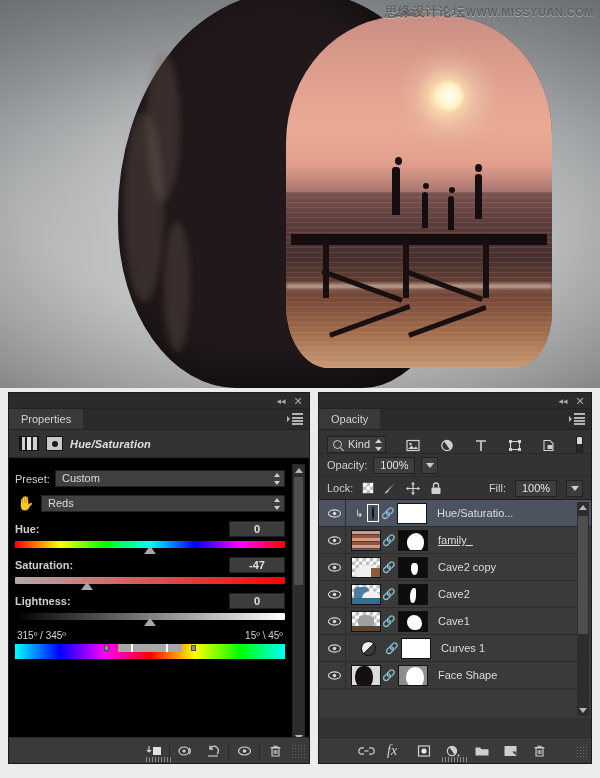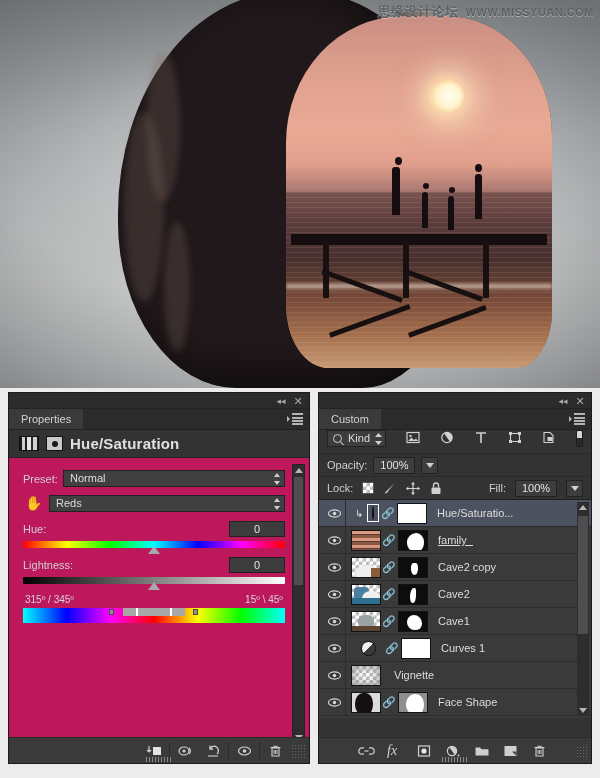--- a/index.html
+++ b/index.html
@@ -120,43 +120,43 @@
   .props-head .ico-adj {
     width:20px; height:15px; background:#d8d8d8; position:relative; border:1px solid #111;
     background-image: linear-gradient(90deg,#1b1b1b 0 2px, #cfcfcf 2px 5px, #1b1b1b 5px 7px,
       #e6e6e6 7px 11px, #2a2a2a 11px 13px, #d0d0d0 13px 17px, #1b1b1b 17px 19px);
   }
   .props-head .ico-mask {
     width:17px; height:15px; background:#c9c9c9; border:1px solid #0f0f0f; position:relative;
   }
   .props-head .ico-mask::after{ content:""; position:absolute; left:50%; top:50%;
     width:6px;height:6px;margin:-3px 0 0 -3px; border-radius:50%; background:#1a1a1a; }
-  .props-title { font-size:15px; font-weight:bold; color:#e0e0e0; letter-spacing:.2px; }
-
-  .props-body { position:relative; height:292px; background:#be185d; padding:12px 24px 0 14px; }
+  .props-title { font-size:11px; font-weight:bold; color:#e0e0e0; letter-spacing:.2px;font-style:italic; }
+
+  .props-body { position:relative; height:292px; background:#000000; padding:12px 24px 0 6px; }
 
   .row { display:flex; align-items:center; margin-bottom:7px; }
   .row .lbl { width:40px; font-size:11px; color:#cfcfcf; }
   .combo {
     flex:1; height:17px; background:#404040; border:1px solid #222;
     color:#dcdcdc; font-size:11px; line-height:15px; padding:0 16px 0 6px;
     position:relative; cursor:pointer;
   }
   .combo .spin { position:absolute; right:3px; top:2px; width:7px; height:12px; }
   .combo .spin::before, .combo .spin::after {
     content:""; position:absolute; left:0; width:0;height:0;
     border-left:3.5px solid transparent; border-right:3.5px solid transparent;
   }
   .combo .spin::before { top:0; border-bottom:4px solid #cfcfcf; }
   .combo .spin::after { bottom:0; border-top:4px solid #cfcfcf; }
 
   .hand-ico { width:22px; height:18px; margin-right:4px; position:relative; color:#cfcfcf;
               font-size:14px; line-height:18px; text-align:center; }
 
-  .slider-group { margin-top:9px; }
+  .slider-group { margin-top:9px;font-weight:bold; }
   .slider-head { display:flex; align-items:center; justify-content:space-between; margin-bottom:4px; }
   .slider-head .name { font-size:11px; color:#cfcfcf; }
   .valbox {
     width:56px; height:16px; background:#3c3c3c; border:1px solid #222; color:#e2e2e2;
     font-size:11px; line-height:14px; text-align:center;
   }
   .track { position:relative; height:7px; border-radius:1px; margin-bottom:2px; }
   .track.hue  { background: linear-gradient(90deg,#ff0000,#ffff00,#00ff00,#00ffff,#0000ff,#ff00ff,#ff0000); }
   .track.sat  { background: linear-gradient(90deg,#b4aaaa,#ff0000); }
   .track.light{ background: linear-gradient(90deg,#000000,#ffffff); }
@@ -193,21 +193,21 @@
     padding-right:2px;
   }
   .ftr-btn { width:28px; height:24px; display:flex; align-items:center; justify-content:center;
              cursor:pointer; color:#cfcfcf; }
   .ftr-sep { width:1px; height:18px; background:#2b2b2b; margin:0 1px; }
   .grip { width:14px; height:14px; margin-left:2px; margin-right:2px;
           background-image: radial-gradient(#6e6e6e 40%, transparent 41%);
           background-size:3px 3px; opacity:.8; }
 
   
-  .lay-filter { height:24px; display:flex; align-items:flex-start; gap:20px; padding:0 8px; background:#333;
+  .lay-filter { height:24px; display:flex; align-items:flex-end; gap:20px; padding:0 8px; background:#333;
                 border-bottom:1px solid #2a2a2a; }
   .kind-combo { width:90px; height:17px; background:#3d3d3d; border:1px solid #222; position:relative;
                 color:#dcdcdc; font-size:11px; line-height:15px; padding-left:20px; cursor:pointer; }
   .kind-combo .mag { position:absolute; left:5px; top:3px; width:9px; height:9px; border:1.4px solid #cfcfcf;
                      border-radius:50%; }
   .kind-combo .mag::after { content:""; position:absolute; right:-3px; bottom:-2px; width:4px; height:1.4px;
                             background:#cfcfcf; transform:rotate(45deg); }
   .fico { width:15px; height:15px; color:#d0d0d0; cursor:pointer; display:flex; align-items:center; justify-content:center; }
   .toggle-pill { width:11px; height:17px; border:1px solid #1d1d1d; cursor:pointer;
                  background: linear-gradient(180deg,#d8d8d8 0 48%, #2a2a2a 48% 100%); border-radius:2px; }
@@ -260,21 +260,21 @@
     position:absolute; left:0; right:0; bottom:0; height:26px; background:#3a3a3a;
     border-top:1px solid #2a2a2a; display:flex; align-items:center; justify-content:center; gap:9px;
   }
   .lf-btn { width:20px; height:20px; display:flex; align-items:center; justify-content:flex-start;
             color:#cfcfcf; cursor:pointer; font-size:12px; }
   .resize-grip { position:absolute; right:3px; bottom:5px; width:12px; height:12px;
        background-image: radial-gradient(#6e6e6e 40%, transparent 41%); background-size:3px 3px; }
   .hscroll-grip { position:absolute; left:50%; bottom:1px; margin-left:-13px; width:26px; height:5px;
        background-image: repeating-linear-gradient(90deg,#8a8a8a 0 1px, transparent 1px 3px); }
 
-  .watermark { position:absolute; right:6px; top:3px; display:flex; align-items:center; gap:7px;
+  .watermark { position:absolute; right:6px; top:3px; display:flex; align-items:center; 
                font-size:11px; color:#5d6063; font-weight:bold; letter-spacing:.5px;
                text-shadow:0 1px 0 rgba(255,255,255,.35); }
   .watermark .cn { font-size:13px; }
 </style>
 </head>
 <body>
 
 <div id="root">
 
   <div class="photo">
@@ -343,21 +343,21 @@
       <div class="ico-adj"></div>
       <div class="ico-mask"></div>
       <div class="props-title">Hue/Saturation</div>
     </div>
 
     <div class="props-body">
 
       <div class="row">
         <div class="lbl">Preset:</div>
         <div class="combo">
-          <span>Normal</span>
+          <span>Custom</span>
           <span class="spin"></span>
         </div>
       </div>
 
       <div class="row">
         <div class="hand-ico">✋</div>
         <div class="combo">
           <span>Reds</span>
           <span class="spin"></span>
         </div>
@@ -366,20 +366,29 @@
       <div class="slider-group">
         <div class="slider-head">
           <span class="name">Hue:</span>
           <span class="valbox">0</span>
         </div>
         <div class="track hue">
           <span class="thumb" id="thumb-hue" style="left: 50%;"></span>
         </div>
       </div>
 
+      <div class="slider-group">
+        <div class="slider-head">
+          <span class="name">Saturation:</span>
+          <span class="valbox">-47</span>
+        </div>
+        <div class="track sat">
+          <span class="thumb" id="thumb-sat" style="left: 26.5%;"></span>
+        </div>
+      </div>
 
       <div class="slider-group">
         <div class="slider-head">
           <span class="name">Lightness:</span>
           <span class="valbox">0</span>
         </div>
         <div class="track light">
           <span class="thumb" id="thumb-light" style="left: 50%;"></span>
         </div>
       </div>
@@ -449,21 +458,21 @@
     <div class="hscroll-grip"></div>
   </div>
 
   <div class="panel" id="layers-panel">
     <div class="panel-topbar">
       <div class="win-btn win-collapse">◂◂</div>
       <div class="win-btn win-close">✕</div>
     </div>
 
     <div class="tabrow">
-      <div class="tab">Custom</div>
+      <div class="tab">Opacity</div>
       <div class="filler"></div>
       <div class="panel-menu">
         <span class="caret"></span>
           <i></i>
           <i></i>
           <i></i>
           <i></i>
       </div>
     </div>
 
@@ -647,40 +656,29 @@
               <circle cx="7.5" cy="5.5" r="1.7" fill="#d8d8d8"></circle>
             </svg>
         </span>
         <span class="vsep"></span>
         <span class="adj-circle"></span>
         <span class="link-ico">🔗</span>
         <span class="mask-img" style="background:#ffffff;"></span>
         <span class="layer-name">Curves 1</span>
       </div>
 
+
       <div class="layer-row">
         <span class="eye">
           <svg width="15" height="11" viewBox="0 0 15 11">
               <ellipse cx="7.5" cy="5.5" rx="6" ry="3.6" fill="none" stroke="#d8d8d8" stroke-width="1.1"></ellipse>
               <circle cx="7.5" cy="5.5" r="1.7" fill="#d8d8d8"></circle>
             </svg>
         </span>
         <span class="vsep"></span>
-        <span class="thumb-img checker" style="box-shadow:inset 0 0 7px 3px rgba(120,120,120,.55);"></span>
-        <span class="layer-name" style="margin-left:13px;">Vignette</span>
-      </div>
-
-      <div class="layer-row">
-        <span class="eye">
-          <svg width="15" height="11" viewBox="0 0 15 11">
-              <ellipse cx="7.5" cy="5.5" rx="6" ry="3.6" fill="none" stroke="#d8d8d8" stroke-width="1.1"></ellipse>
-              <circle cx="7.5" cy="5.5" r="1.7" fill="#d8d8d8"></circle>
-            </svg>
-        </span>
-        <span class="vsep"></span>
         <span class="thumb-img" style="background:#dcdcdc;position:relative;overflow:hidden;">
           <span style="position:absolute;left:3px;top:0;width:18px;height:21px;background:#15100f;border-radius:45% 40% 30% 35% / 50% 50% 45% 45%;"></span>
         </span>
         <span class="link-ico">🔗</span>
         <span class="mask-img" style="background:#8e8e8e;position:relative;overflow:hidden;">
           <span style="position:absolute;left:7px;top:1px;width:18px;height:20px;background:#fff;border-radius:50% 45% 30% 40% / 50% 50% 45% 45%;"></span>
         </span>
         <span class="layer-name">Face Shape</span>
       </div>
 

